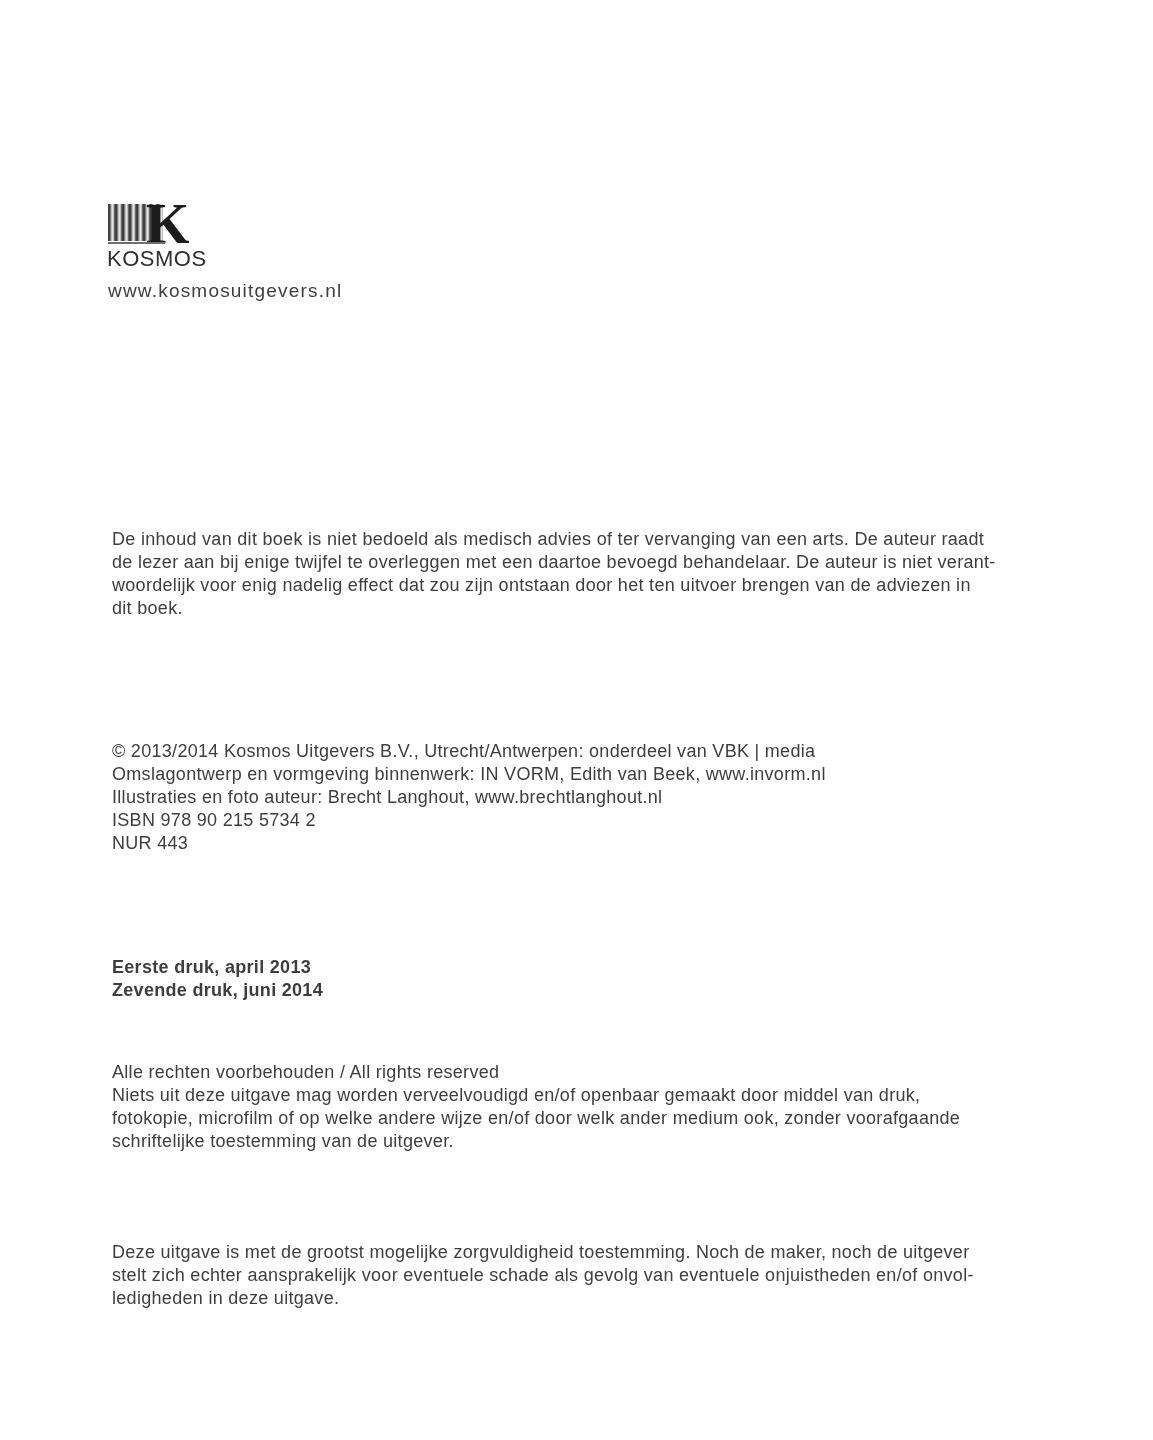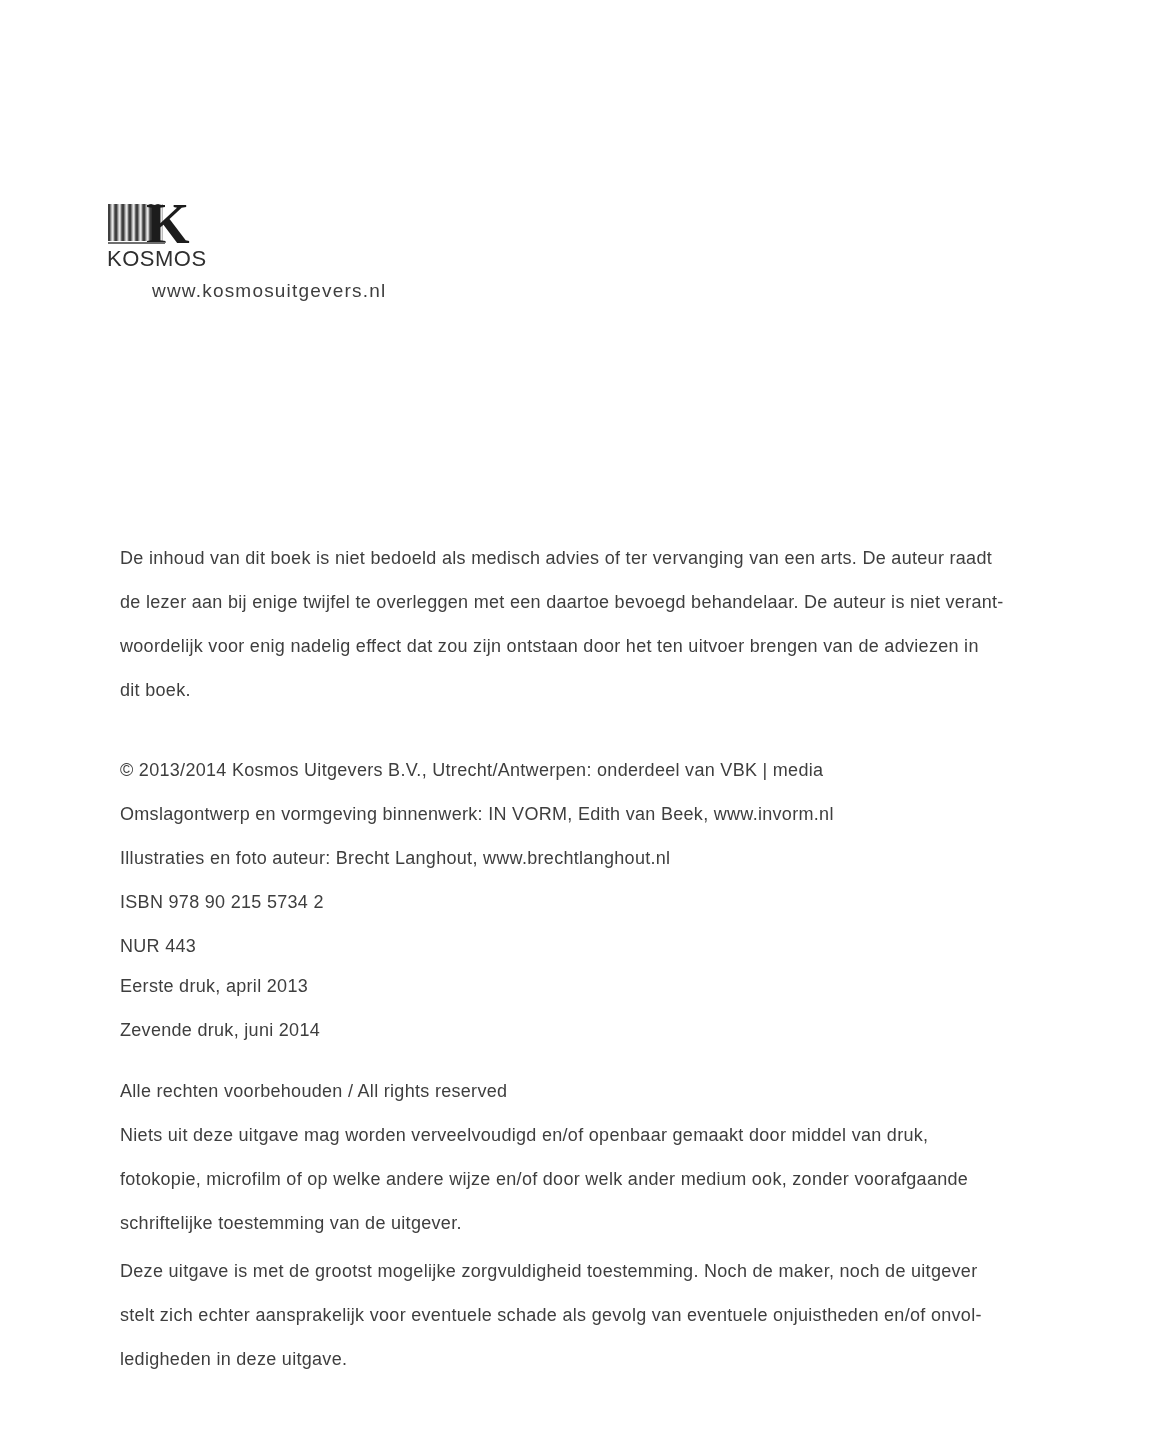--- a/index.html
+++ b/index.html
@@ -70,36 +70,35 @@
   }
 
   
   .website {
     position: absolute;
     left: 108px;
     top: 280px;
     font-size: 19px;
     letter-spacing: 1.2px;
     color: #3e3e3e;
-    margin-left: 44px;
   }
   .block {
     position: absolute;
     left: 108px;
     width: 990px;
-    margin: 12px;
+    margin: 4px;
     font-size: 18px;
-    line-height: 44px;
+    line-height: 23px;
     letter-spacing: 0.3px;
     white-space: pre-line;
     color: #3e3e3e;
   }
   .disclaimer { top: 524px; }
   .colophon   { top: 736px; }
-  .editions   { top: 952px; }
+  .editions   { top: 952px; font-weight: bold; }
   .rights     { top: 1057px; }
   .liability  { top: 1237px; }
 </style>
 </head>
 <body>
 
 <div class="page">
 
   <div class="logo">
     <div class="logo-bars"></div>

